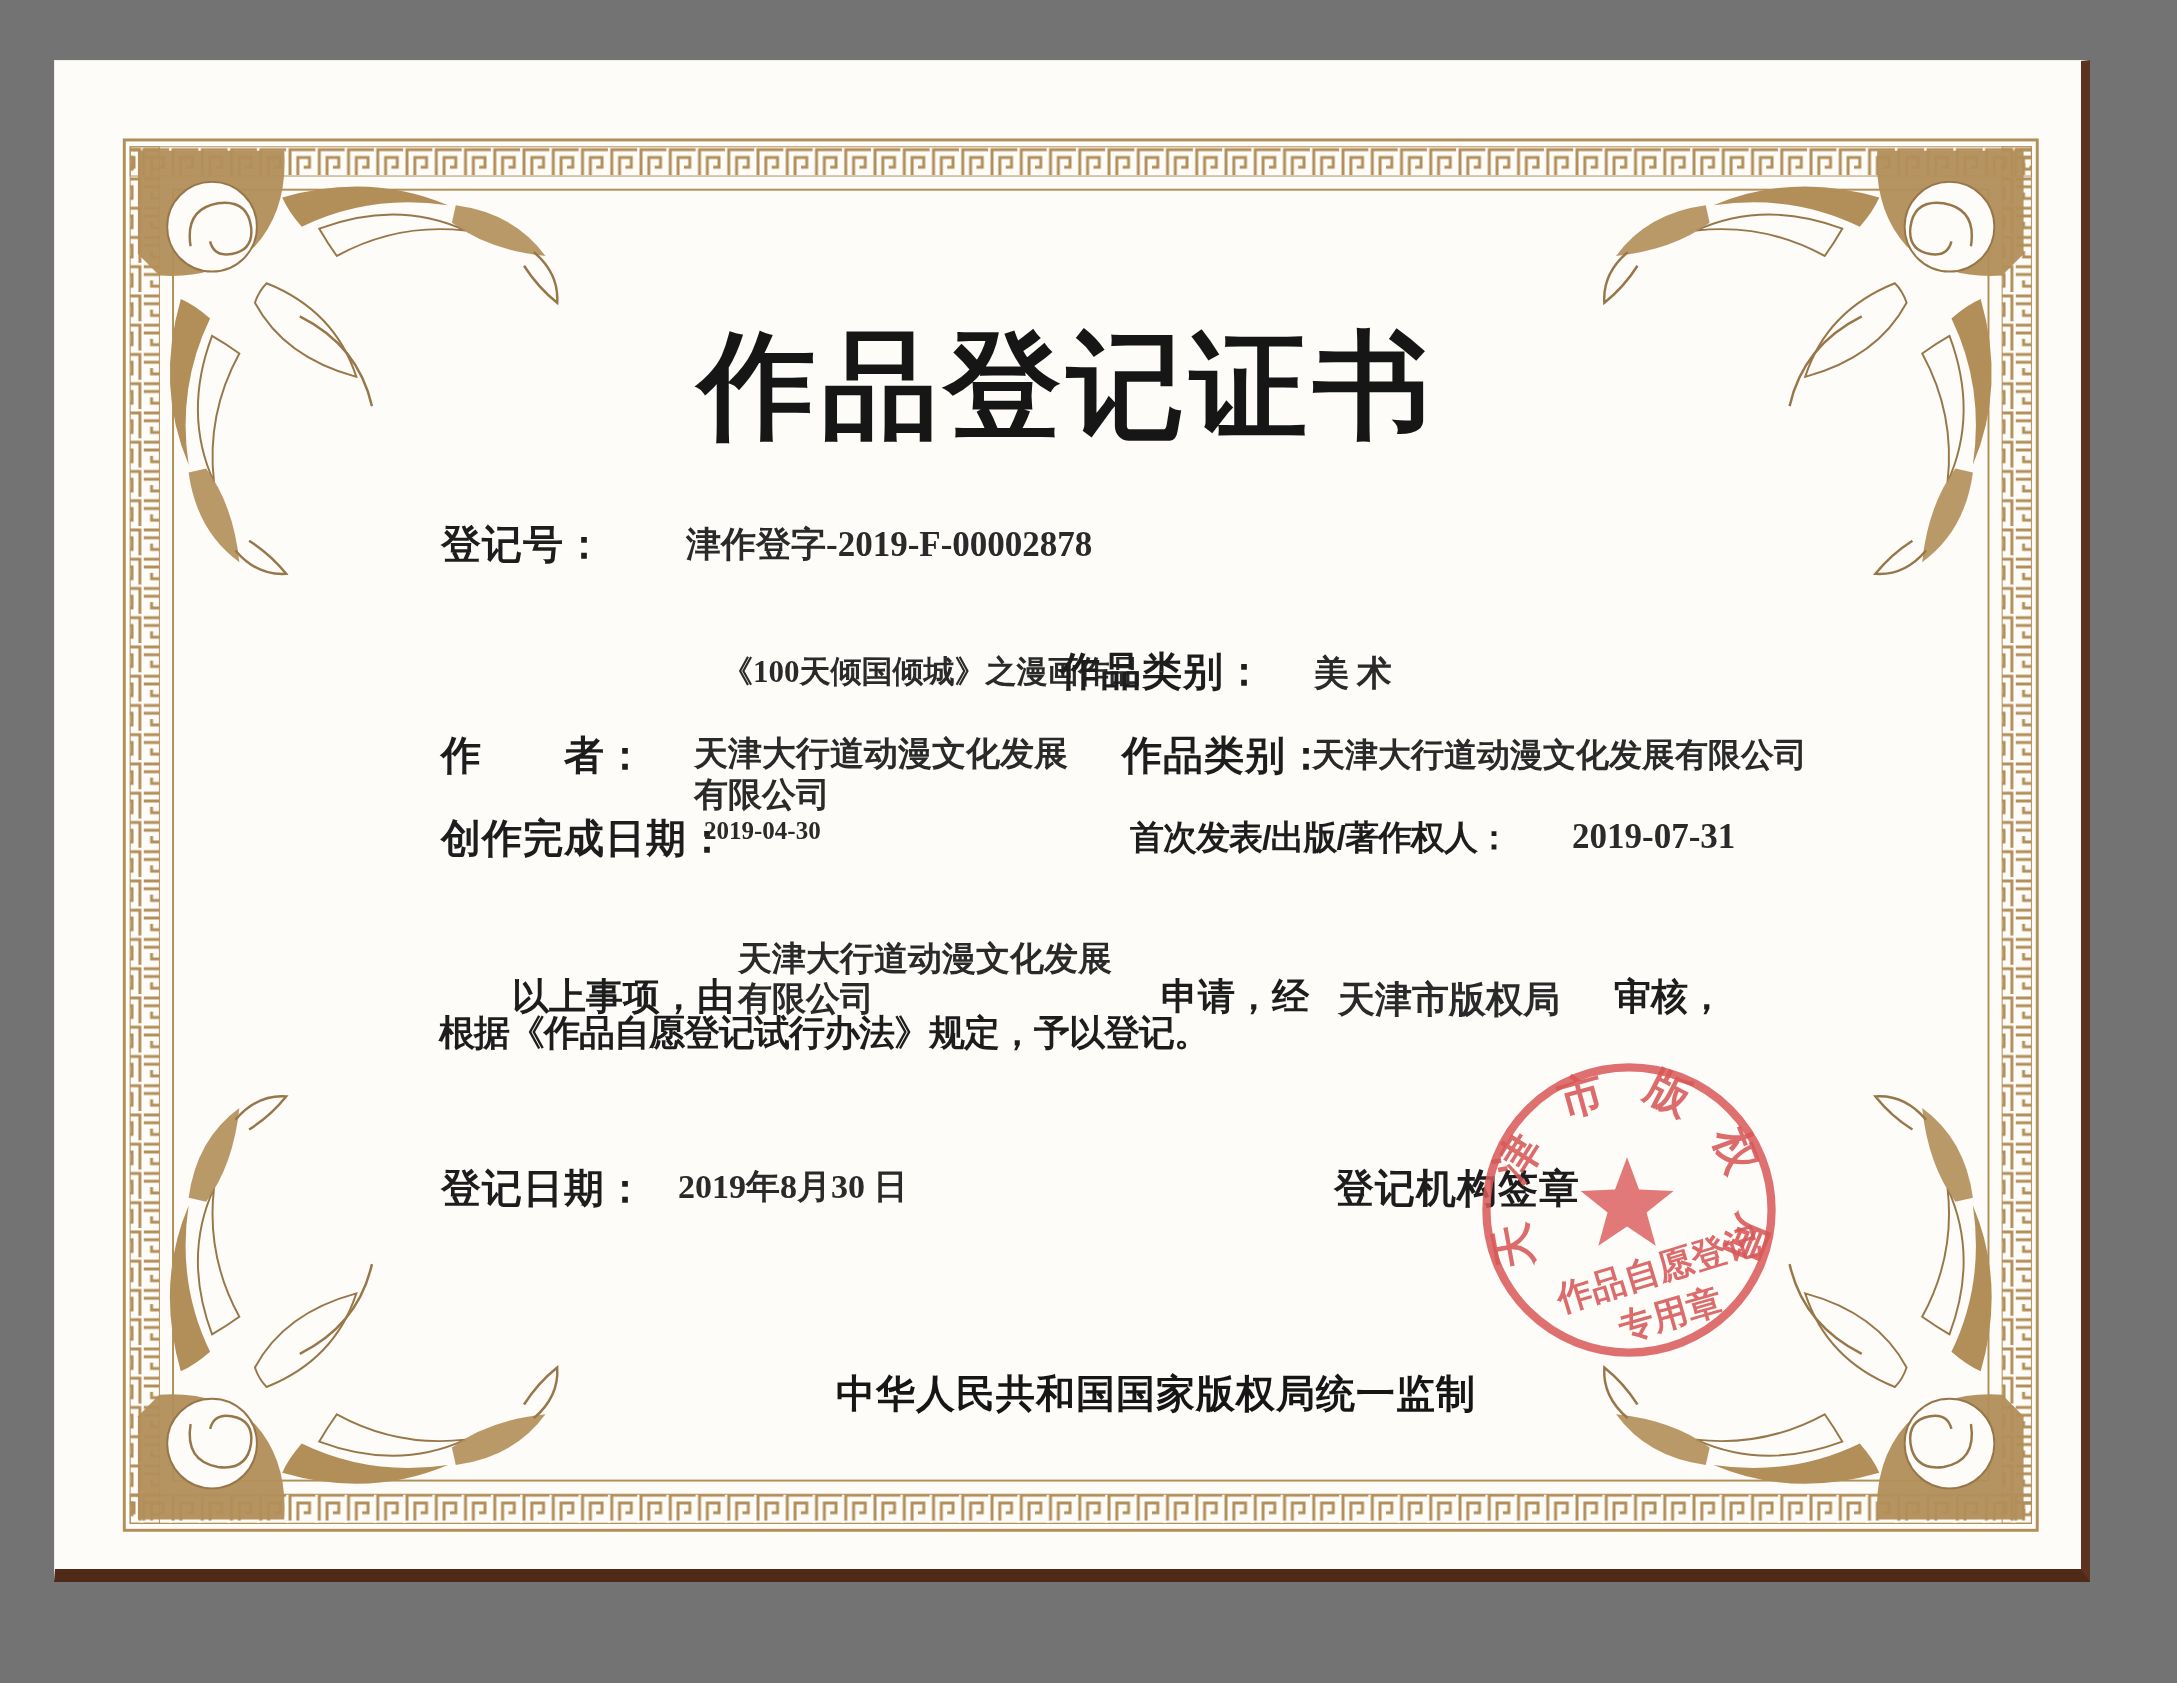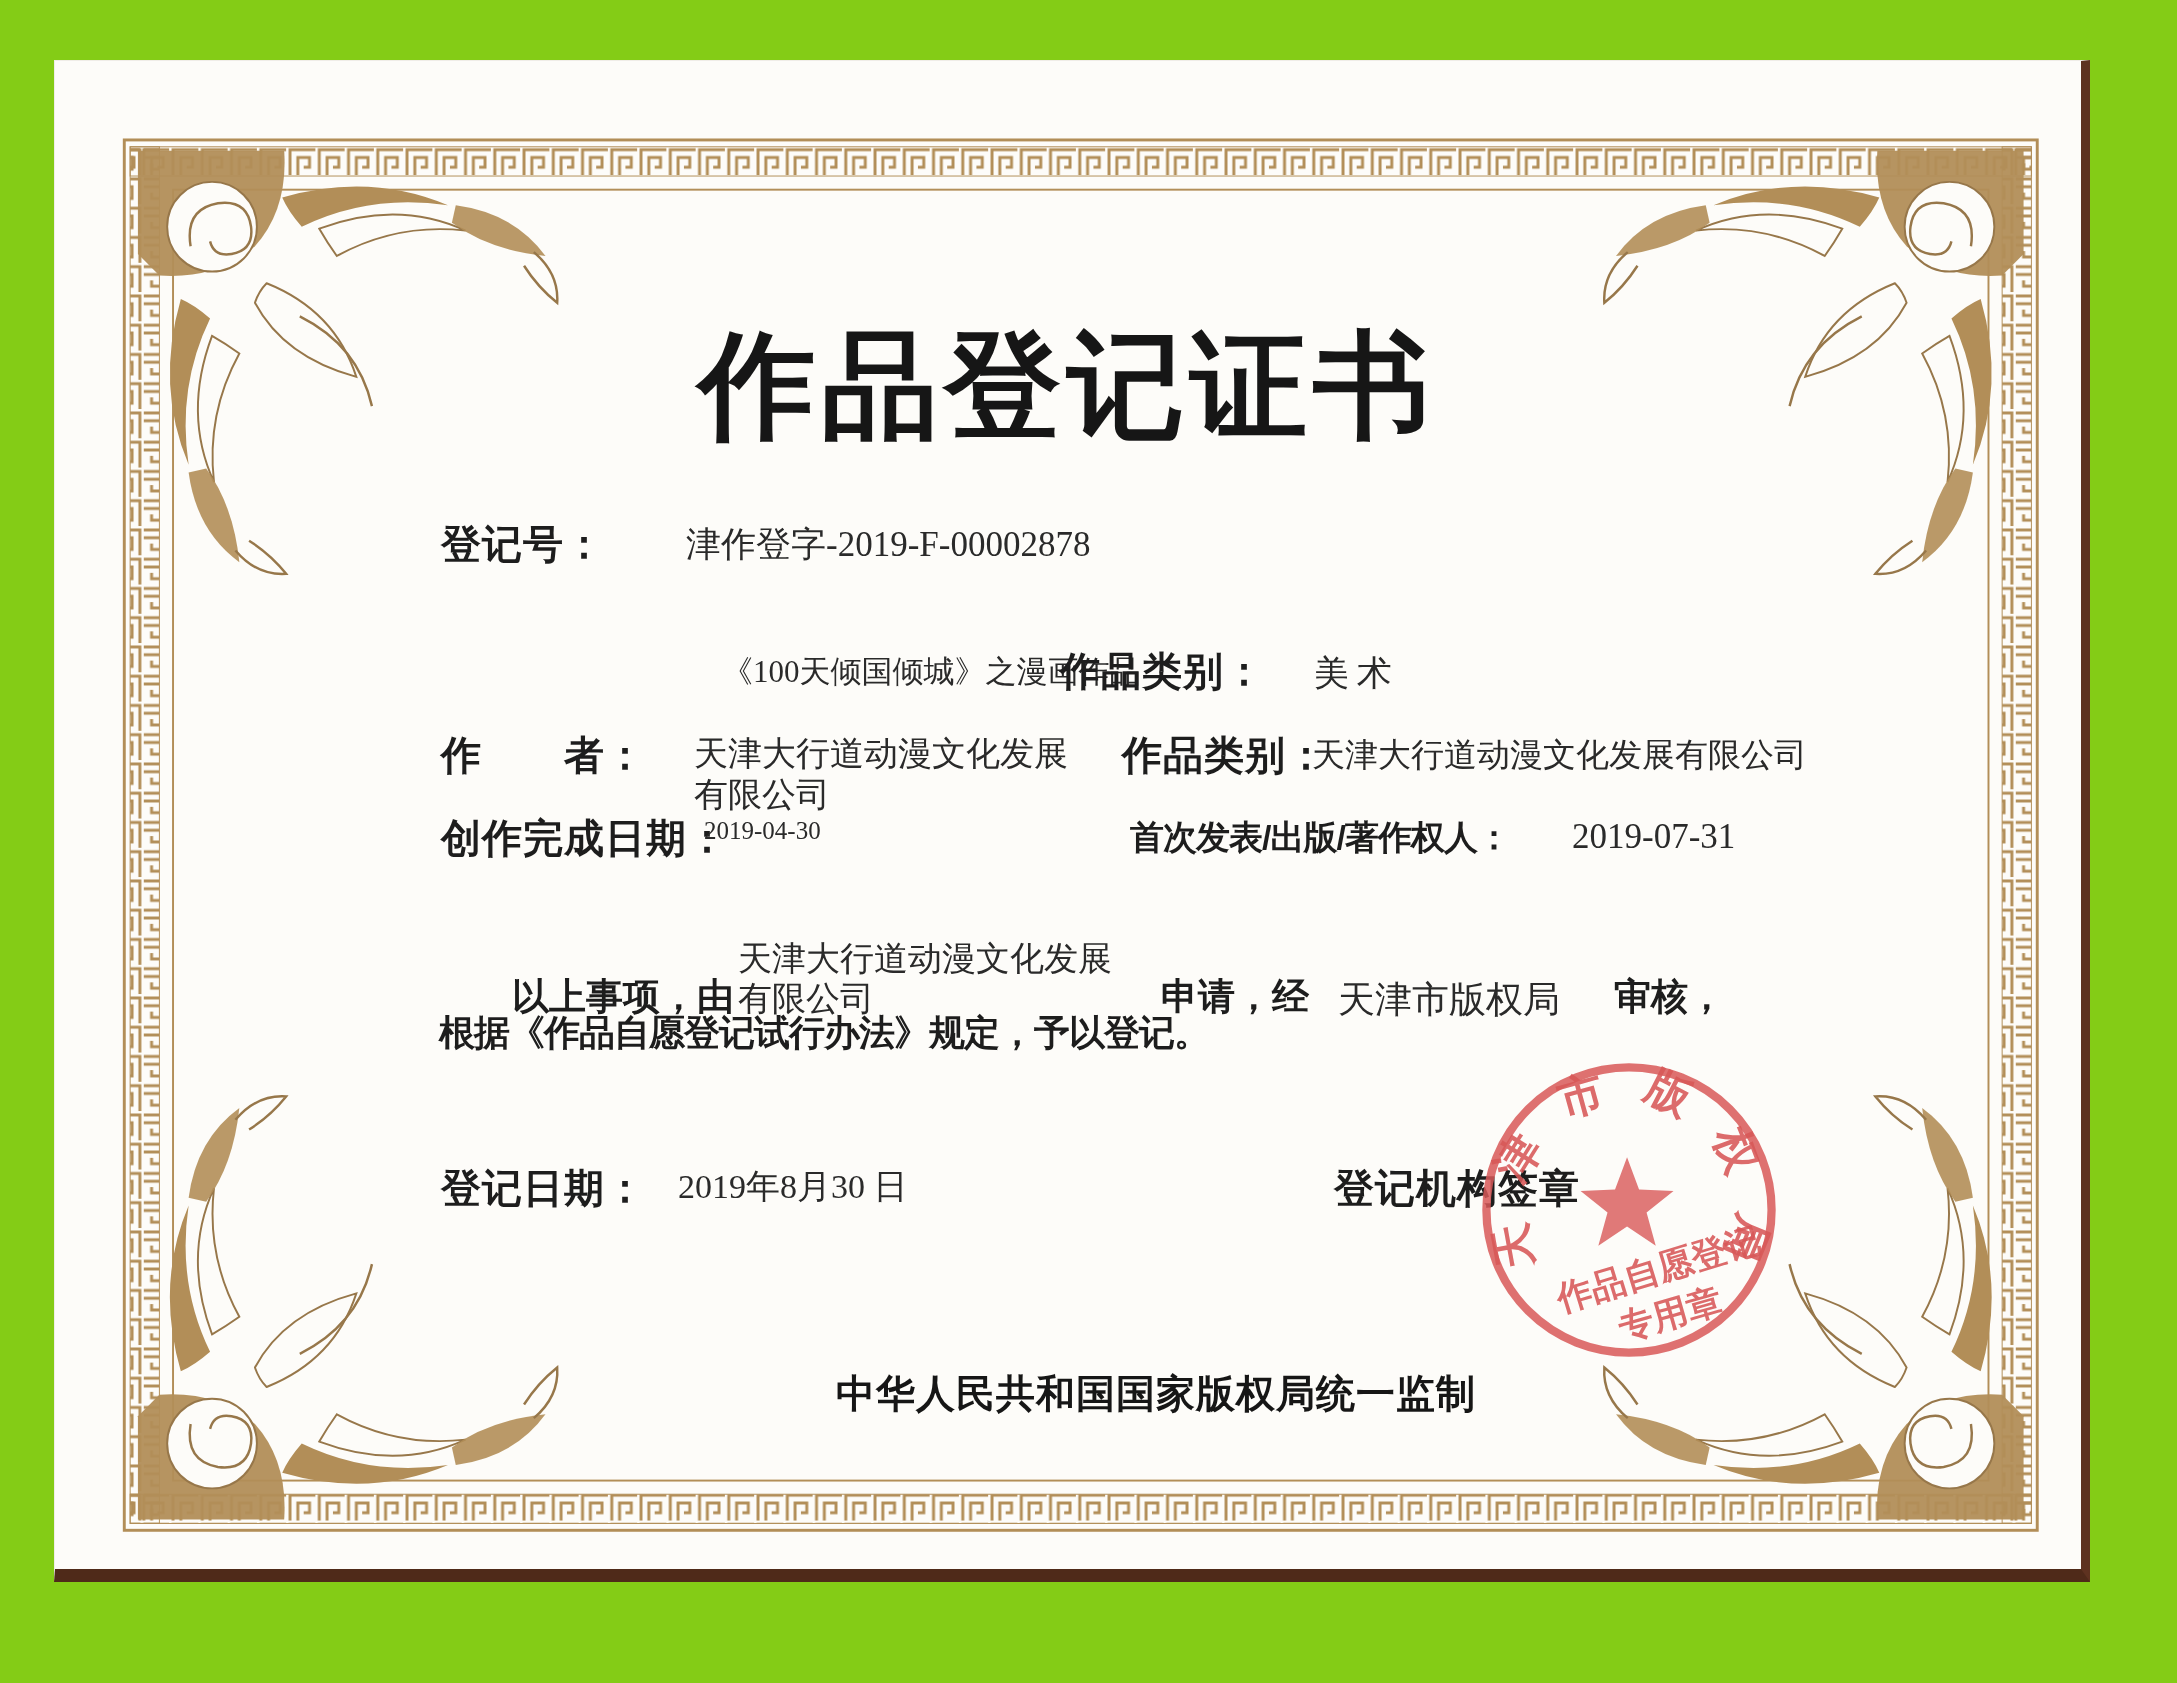--- a/index.html
+++ b/index.html
@@ -1,27 +1,27 @@
 <!DOCTYPE html>
 <html><head>
 <meta charset="utf-8">
 <style>
   html,body{margin:0;padding:0;background:#fefefe;width:2178px;height:1683px;overflow:hidden;}
-  .stage{position:relative;width:2178px;height:1683px;background:#84cc16;
+  .stage{position:relative;width:2178px;height:1683px;background:#737373;
          font-family:"Liberation Serif",serif;color:#1f1f1f;}
   .paper{position:absolute;left:54px;top:60px;width:2026px;height:1508px;
          background:#fdfcf9;border-top:1px solid #f0ede8;border-left:1px solid #f0ede8;
          border-right:9.8px solid #5e3220;border-bottom:13.7px solid #4f2a19;}
   svg.frame{position:absolute;left:54px;top:60px;width:2035px;height:1521px;}
   svg.seal{position:absolute;left:1463px;top:1044px;width:332px;height:332px;}
   .abs{position:absolute;white-space:pre;}
   .lbl{font-family:"Liberation Sans",sans-serif;font-weight:700;font-size:40px;
        letter-spacing:1px;color:#1d1d1d;}
   .lbl.sm{font-size:34px;letter-spacing:-1px;}
-  .val{font-family:"Liberation Serif",serif;font-weight:400;color:#2a2a2a;}
+  .val{font-family:"Liberation Serif",serif;font-weight:700;color:#2a2a2a;}
   .title{font-family:"Liberation Serif",serif;font-weight:700;font-size:117px;
          letter-spacing:5.9px;color:#161616;text-align:center;}
   .body-txt{font-family:"Liberation Sans",sans-serif;font-weight:700;font-size:37px;color:#1d1d1d;}
   .footer{font-family:"Liberation Serif",serif;font-weight:700;font-size:39px;
           letter-spacing:1px;color:#161616;}
   .sealtext{font-family:"Liberation Serif",serif;font-weight:700;}
 </style>
 </head>
 <body>
 

